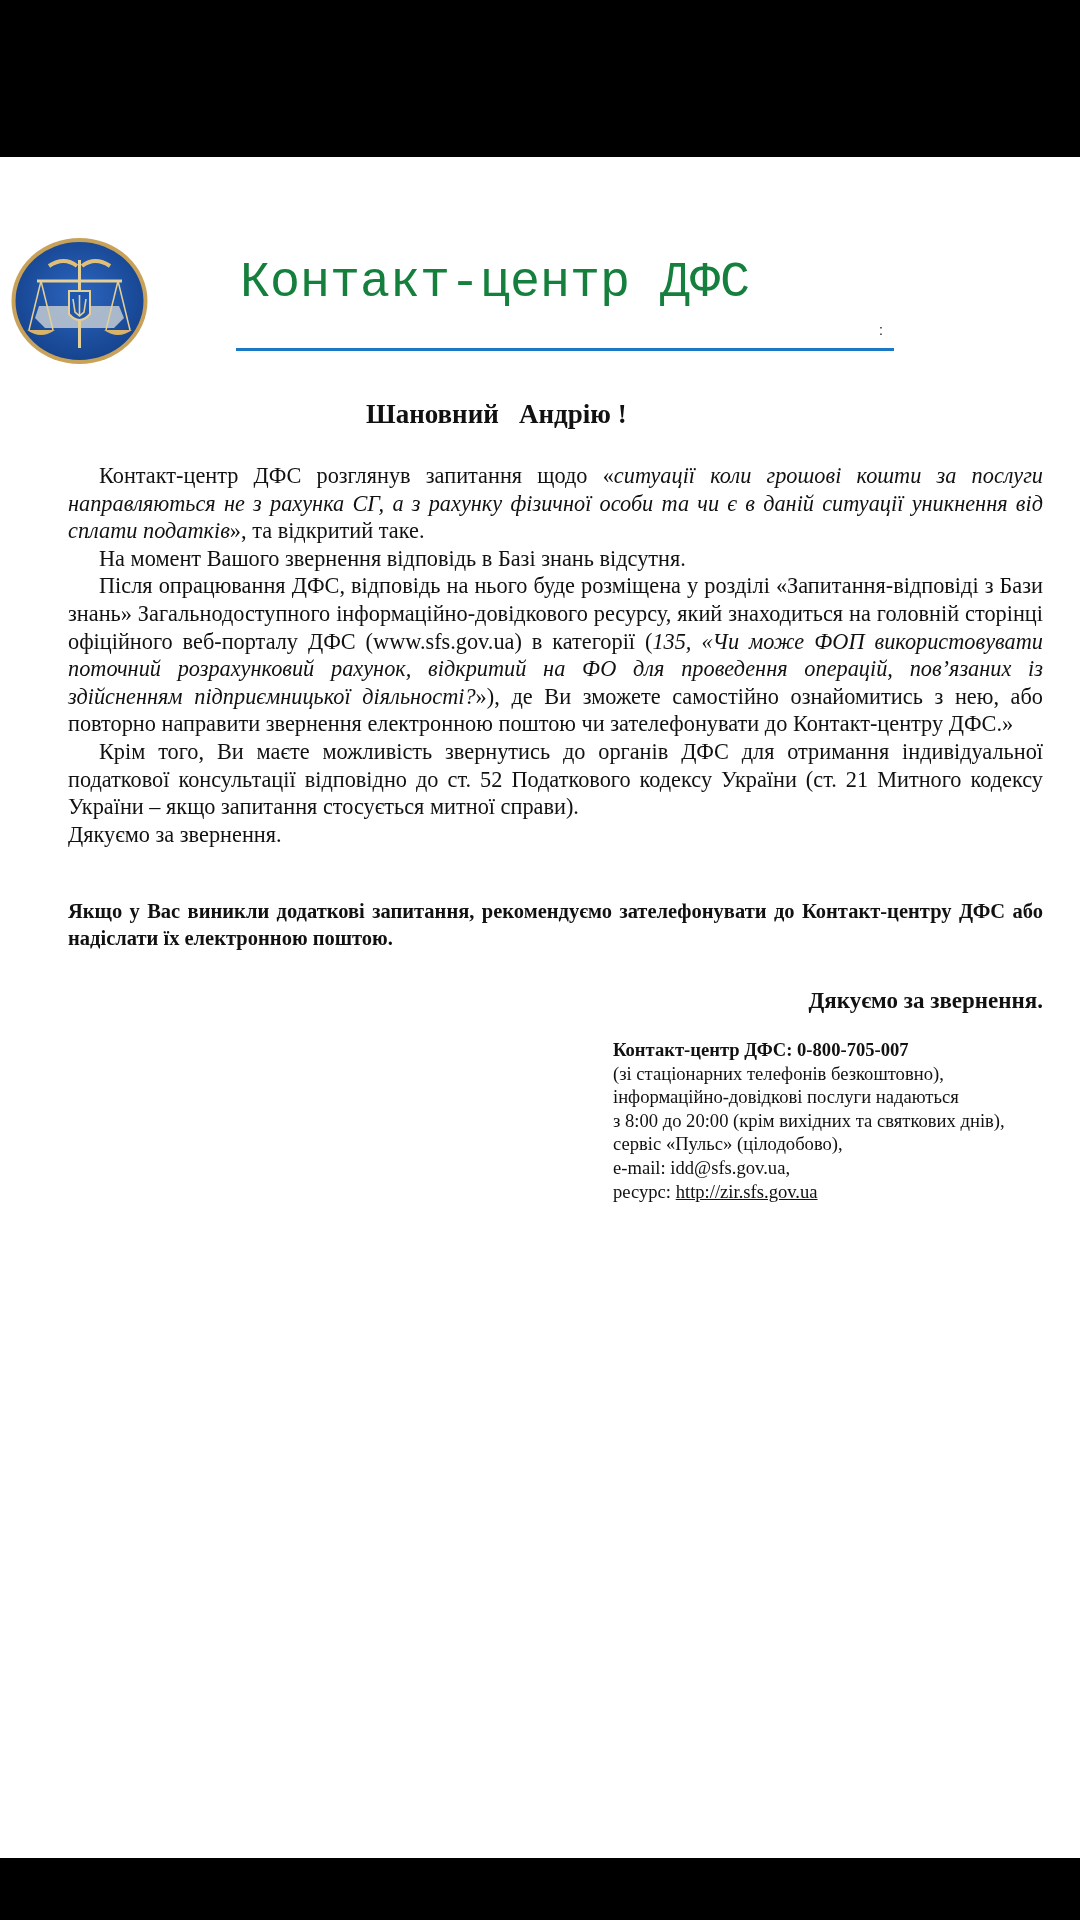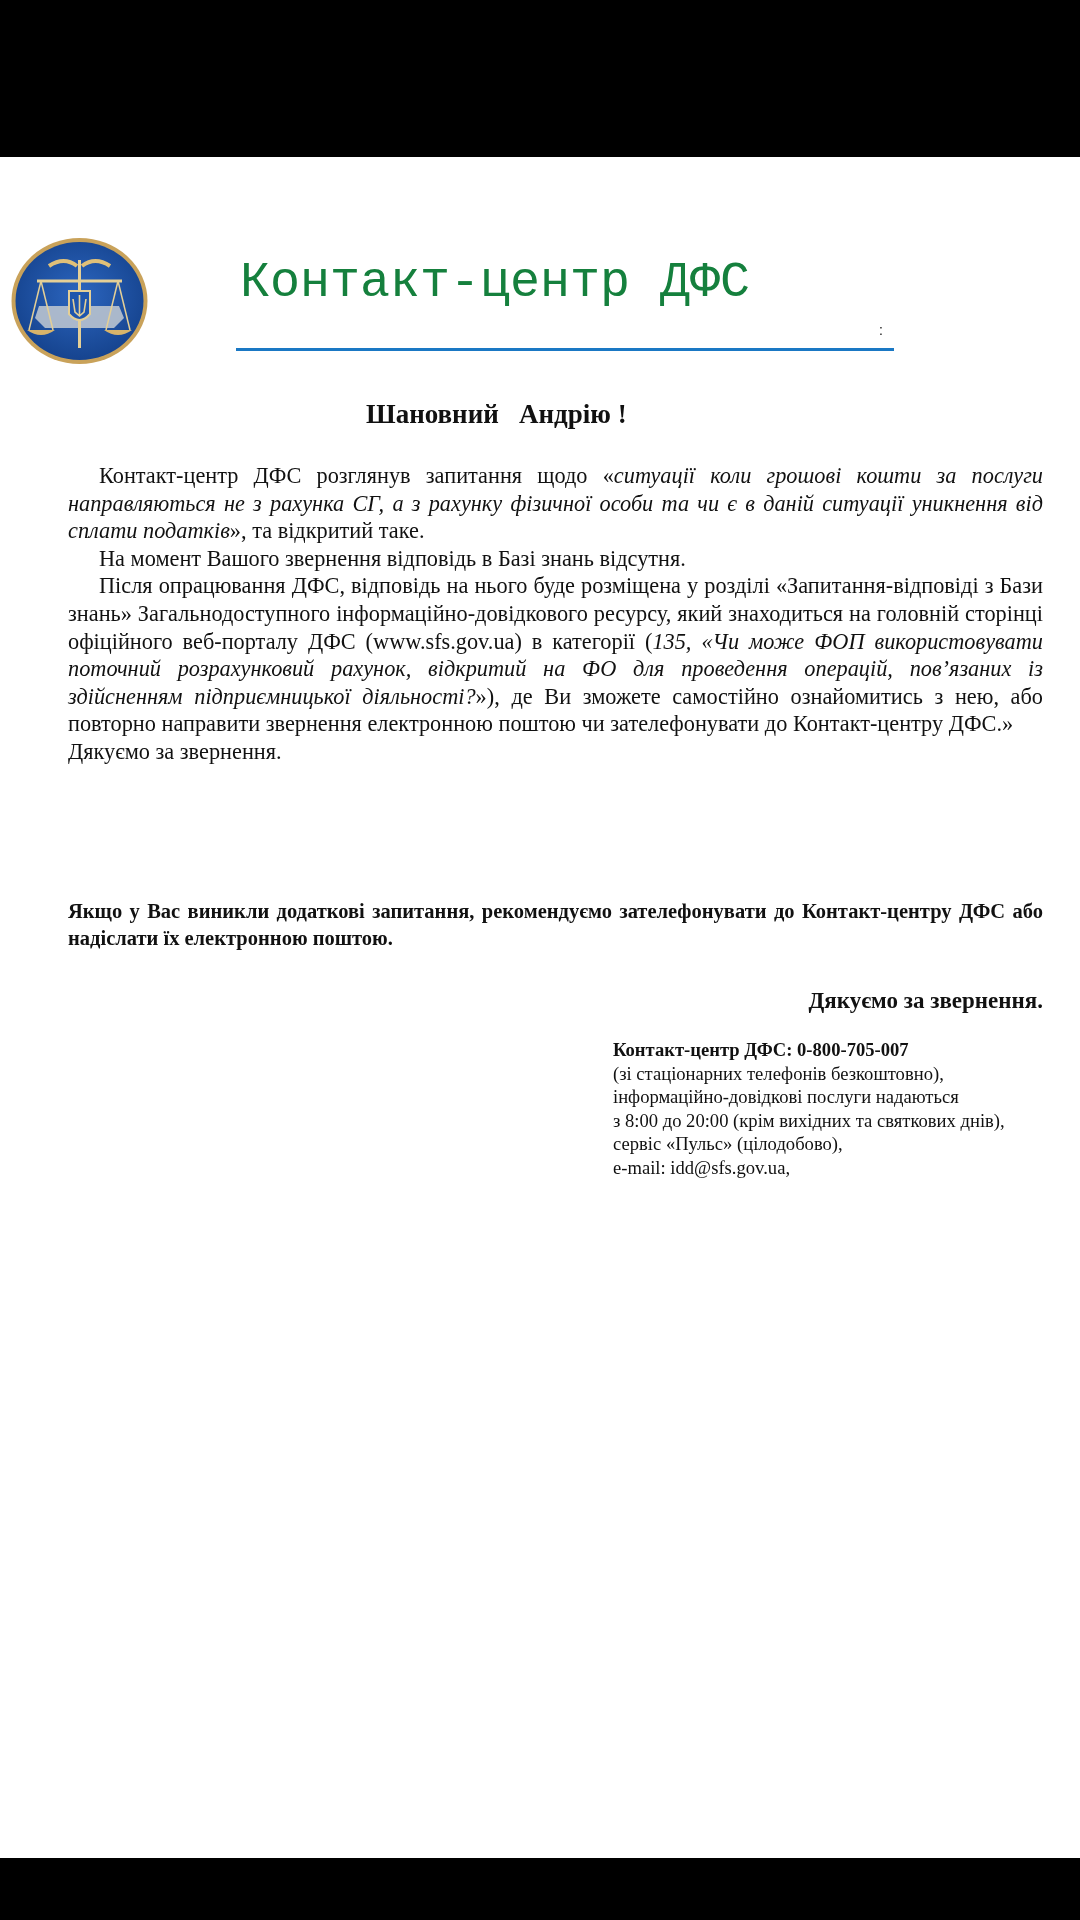--- a/index.html
+++ b/index.html
@@ -73,29 +73,31 @@
 <div class="title">Контакт-центр ДФС</div>
 <div class="title-colon">:</div>
 <div class="title-rule"></div>
 
 <div class="greeting">Шановний   Андрію !</div>
 
 <div class="body-text">
   <p class="indent"><span>Контакт-центр ДФС розглянув запитання щодо «</span><i>ситуації коли  грошові кошти за послуги направляються не з рахунка СГ, а з рахунку фізичної особи та чи є в даній ситуації уникнення від сплати податків</i><span>», та відкритий таке.</span></p>
   <p class="indent">На момент Вашого звернення відповідь в Базі знань відсутня.</p>
   <p class="indent"><span>Після опрацювання ДФС, відповідь на нього буде розміщена у розділі «Запитання-відповіді з Бази знань» Загальнодоступного інформаційно-довідкового ресурсу, який знаходиться на головній сторінці офіційного веб-порталу ДФС (www.sfs.gov.ua) в категорії (</span><i>135, «Чи може ФОП використовувати поточний розрахунковий рахунок, відкритий на ФО для проведення операцій, пов’язаних із здійсненням підприємницької діяльності?</i><span>»), де Ви зможете самостійно ознайомитись з нею, або повторно направити звернення електронною поштою чи зателефонувати до Контакт-центру ДФС.»</span></p>
+  <p class="indent">Крім того, Ви маєте можливість звернутись до органів ДФС для отримання індивідуальної податкової консультації відповідно до ст. 52 Податкового кодексу України (ст. 21 Митного кодексу України – якщо запитання стосується митної справи).</p>
   <p>Дякуємо за звернення.</p>
 </div>
 
 <div class="bold-note">Якщо у Вас виникли додаткові запитання, рекомендуємо зателефонувати до Контакт-центру ДФС або надіслати їх електронною поштою.</div>
 
 <div class="thanks-right">Дякуємо за звернення.</div>
 
 <div class="contact">
   <div class="c-head">Контакт-центр ДФС: 0-800-705-007</div>
   <div>(зі стаціонарних телефонів безкоштовно),</div>
   <div>інформаційно-довідкові послуги надаються</div>
   <div>з 8:00 до 20:00 (крім вихідних та святкових днів),</div>
   <div>сервіс «Пульс» (цілодобово),</div>
   <div>e-mail: idd@sfs.gov.ua,</div>
+  <div><span>ресурс: </span><a>http://zir.sfs.gov.ua</a></div>
 </div>
 
 <div class="bottom-bar"></div>
 
 </body></html>

